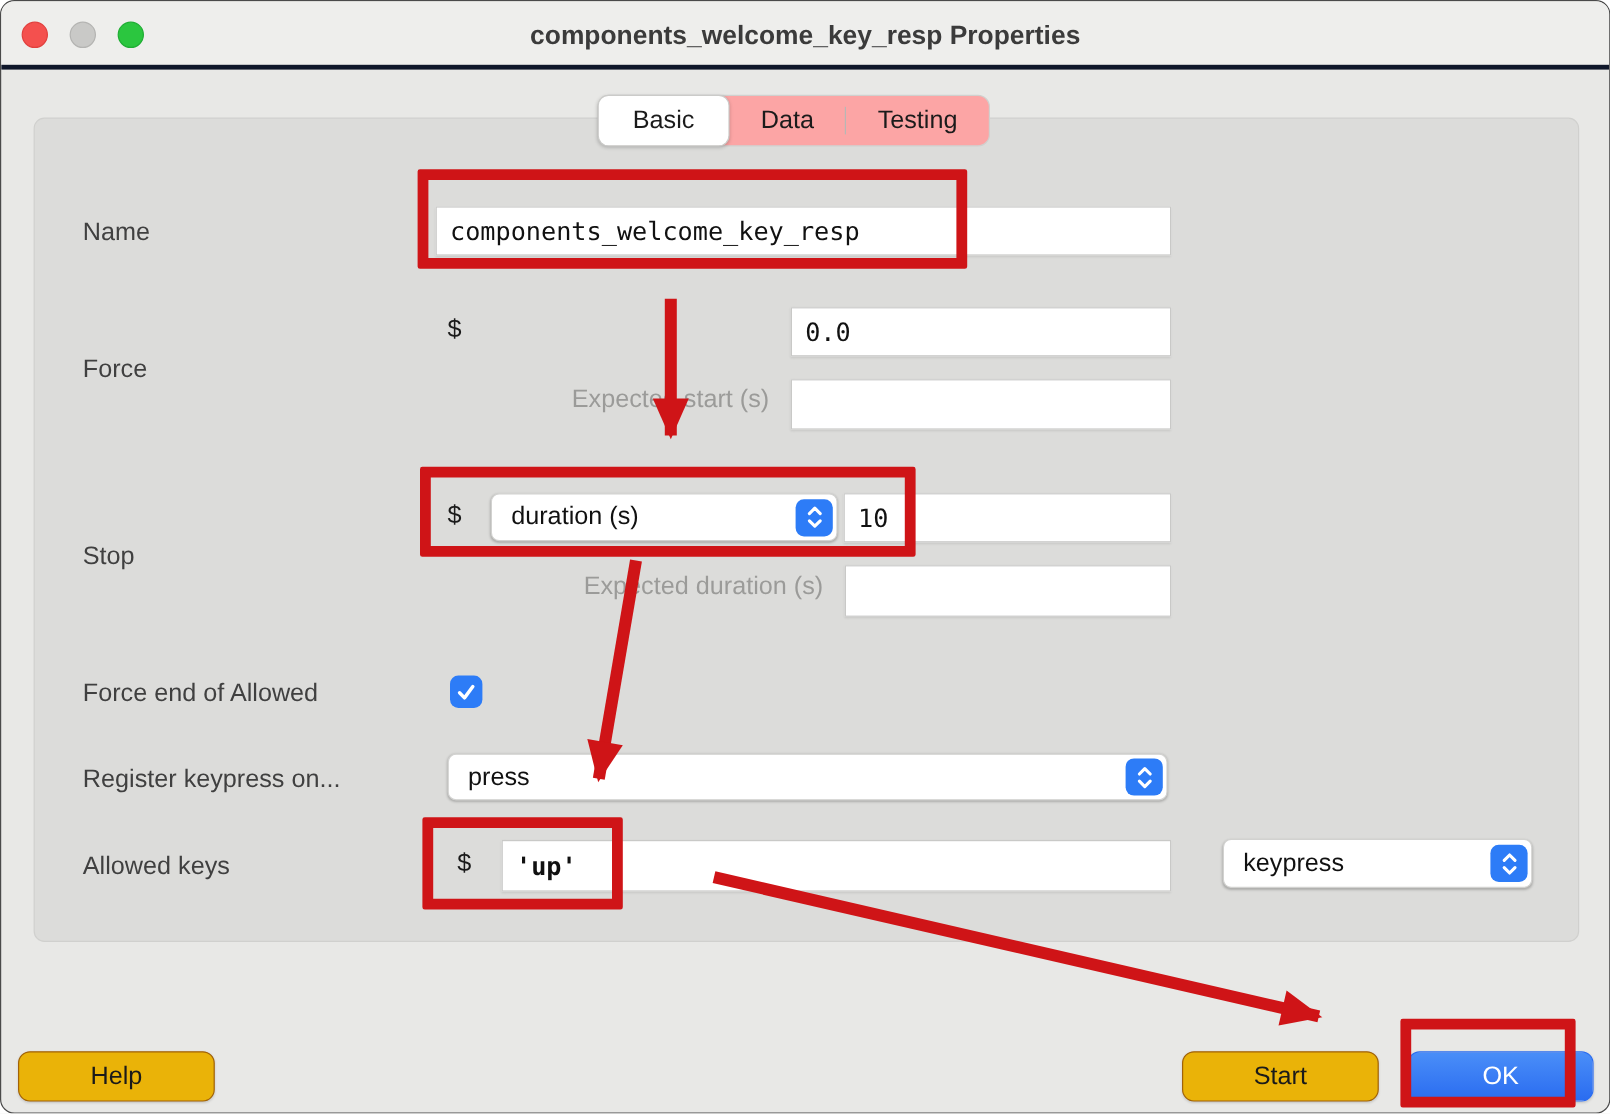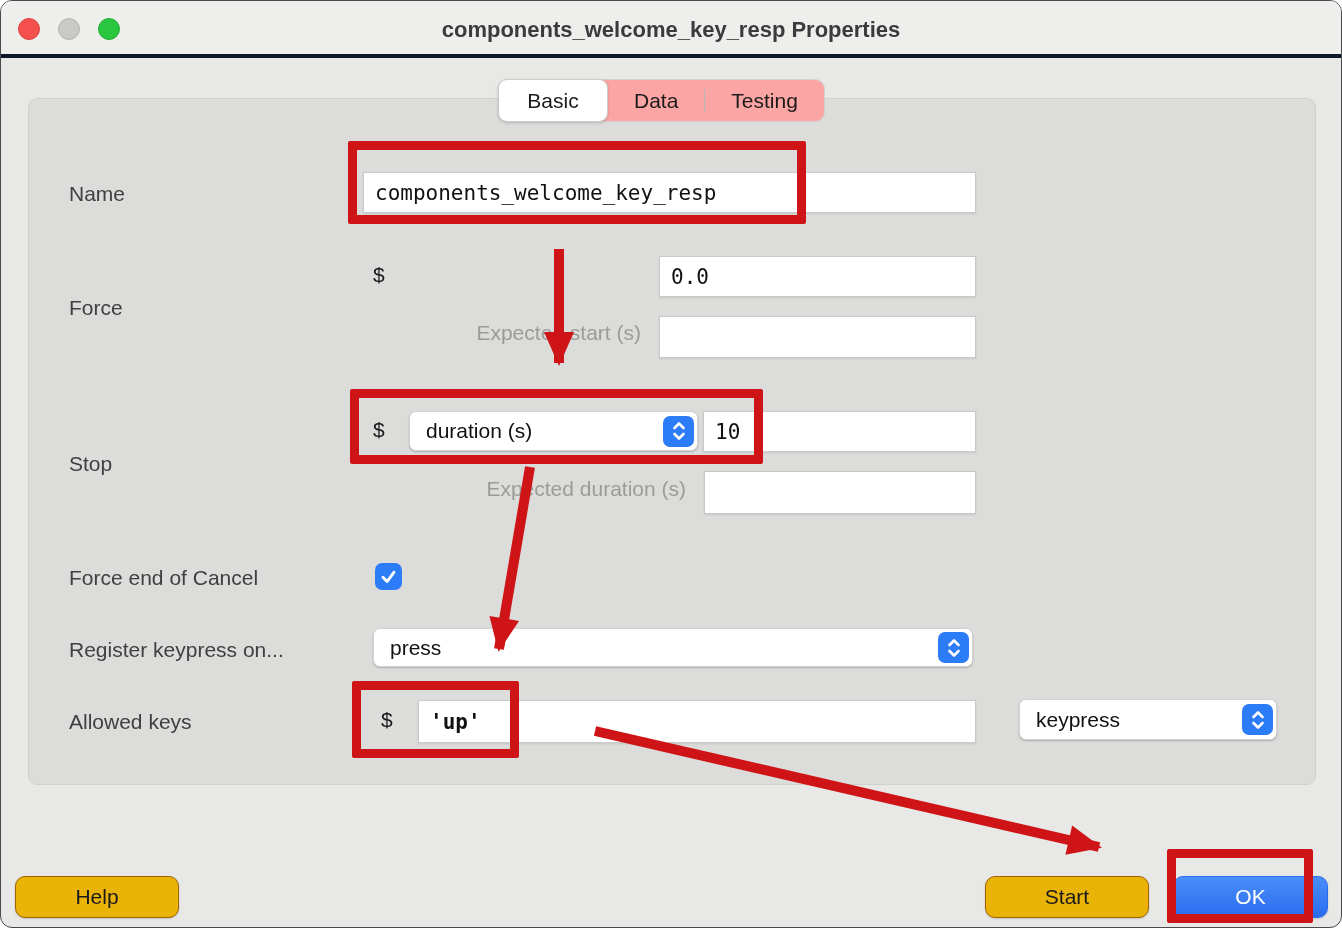--- a/index.html
+++ b/index.html
@@ -138,21 +138,21 @@
             <path d="M5.5 9 L10 4.5 L14.5 9"></path>
             <path d="M5.5 15 L10 19.5 L14.5 15"></path>
           </g>
         </svg>
     </span>
   </div>
   <input class="tfield" style="left: 702px; top: 410px; width: 273px; height: 41px;" value="10">
   <div class="lbl-grey" style="left:420px; top:475px; width:265px; text-align:right;">Expected duration (s)</div>
   <input class="tfield" style="left: 703px; top: 470px; width: 272px; height: 43px;" value="">
 
-  <div class="lbl" style="left:68px; top:564px;">Force end of Cancel</div>
+  <div class="lbl" style="left:68px; top:564px;">Force end of Allowed</div>
   <div class="checkbox" style="left:374px; top:562px;">
     <svg width="19" height="19" viewBox="0 0 24 24">
         <path d="M5 13 L10.2 18.4 L19 6.5" fill="none" stroke="#ffffff" stroke-width="3.6" stroke-linecap="round" stroke-linejoin="round"></path>
       </svg>
   </div>
 
   <div class="lbl" style="left:68px; top:636px;">Register keypress on...</div>
   <div class="popup" style="left:372px; top:627px; width:600px; height:39px;">
     <span class="popup-label">press</span>
     <span class="popup-chev">

